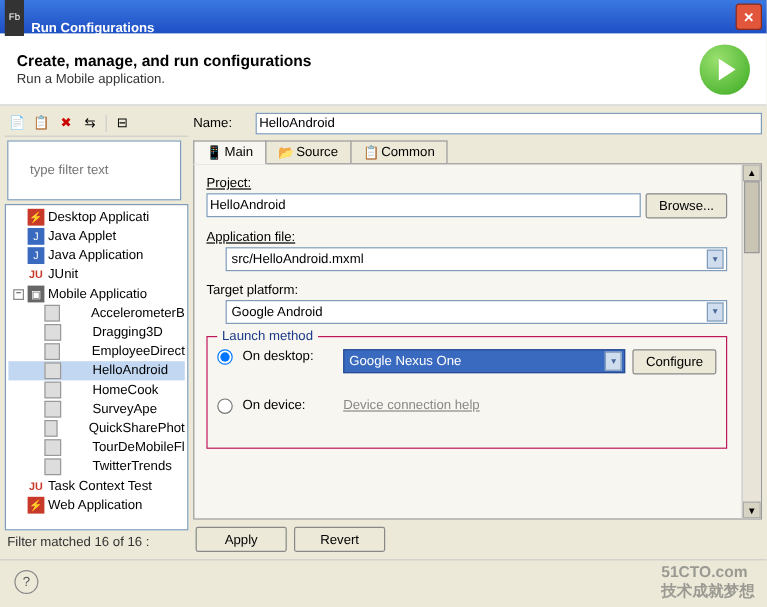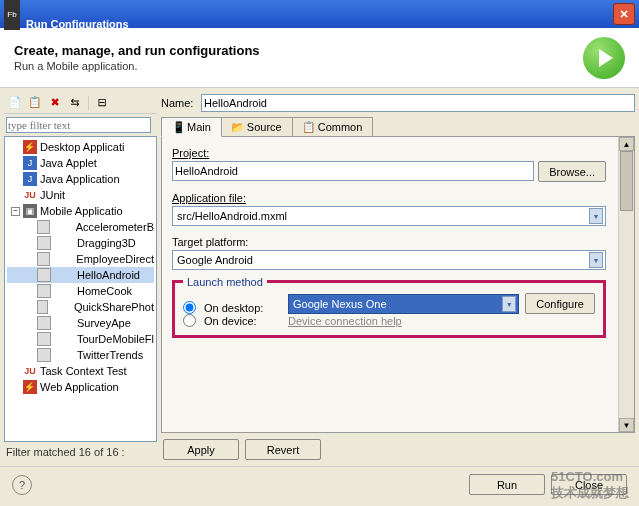--- a/index.html
+++ b/index.html
@@ -16,66 +16,66 @@
 .header-text p { font-size: 11px; color: #333; }
 .run-icon { width: 42px; height: 42px; border-radius: 50%; background: radial-gradient(circle at 35% 30%, #9ae070, #3aaa20); display: flex; align-items: center; justify-content: center; }
 .run-icon::before { content: ''; border-left: 14px solid white; border-top: 9px solid transparent; border-bottom: 9px solid transparent; margin-left: 4px; }
 
 .main { display: flex; height: 378px; padding: 4px; }
 .left-panel { width: 153px; display: flex; flex-direction: column; margin-right: 4px; }
 .toolbar { height: 22px; display: flex; align-items: center; gap: 2px; padding: 2px; border-bottom: 1px solid #ccc; }
 .toolbar .tb { width: 18px; height: 18px; display: flex; align-items: center; justify-content: center; cursor: pointer; }
 .toolbar .sep { width: 1px; height: 14px; background: #ccc; margin: 0 2px; }
 
-.filter-input { margin: 3px 2px; padding: 1px; border: 1px solid #7f9db9; background: white; color: #999; width: 145px; font-family: Liberation Serif, serif; }
+.filter-input { margin: 3px 2px; padding: 18px; border: 1px solid #7f9db9; background: white; color: #999; width: 145px; }
 
 .tree { flex: 1; background: white; border: 1px solid #7f9db9; overflow: hidden; padding: 2px; }
 .tree-item { padding: 1px 0 1px 4px; white-space: nowrap; cursor: pointer; display: flex; align-items: center; gap: 3px; }
 .tree-item.child { padding-left: 30px; gap: 26px; }
 .tree-item.selected { background: #c2d8f2; }
 .tree-item .exp { width: 9px; height: 9px; border: 1px solid #888; display: inline-flex; align-items: center; justify-content: center; font-size: 8px; line-height: 1; }
 .tree-item .spacer { width: 9px; }
 .tree-icon { width: 14px; height: 14px; display: inline-flex; align-items: center; justify-content: center; font-size: 9px; }
 .ic-red { background: #c73a2a; color: white; }
 .ic-blue { background: #3a6ac0; color: white; }
 .ic-ju { color: #c73a2a; font-weight: bold; background: none; }
 .ic-mob { background: #666; color: white; }
 .ic-doc { background: #ddd; border: 1px solid #999; }
 
 .filter-status { padding: 4px 2px; color: #333; }
 
 .right-panel { flex: 1; display: flex; flex-direction: column; }
-.name-row { display: flex; align-items: center; gap: 4px; padding: 2px 0; }
+.name-row { display: flex; align-items: center; gap: 16px; padding: 2px 0; }
 .name-row label { width: 36px; }
 .name-row input { flex: 1; padding: 2px; border: 1px solid #7f9db9; background: white; }
 
 .tabs { display: flex; margin-top: 3px; }
 .tab { padding: 3px 10px; border: 1px solid #999; background: #ece9d8; cursor: pointer; display: flex; align-items: center; gap: 3px; margin-right: -1px; position: relative; }
 .tab.active { background: #f8f6f0; border-bottom-color: #f8f6f0; z-index: 1; }
 .tab-icon { width: 12px; height: 12px; }
 
 .tab-content { border: 1px solid #999; background: #f8f6f0; padding: 10px 10px 10px 10px; flex: 1; overflow: hidden; margin-top: -1px; position: relative; }
 .tab-content .scroll { position: absolute; right: 0; top: 0; bottom: 0; width: 16px; background: #e8e4d8; border-left: 1px solid #ccc; }
 .tab-content .scroll .thumb { position: absolute; top: 14px; left: 1px; right: 1px; height: 60px; background: #c9c4b4; border: 1px solid #999; }
 .tab-content .scroll .arr { position: absolute; left: 0; right: 0; height: 14px; background: #d8d4c4; border: 1px solid #aaa; font-size: 8px; display: flex; align-items: center; justify-content: center; }
 .tab-content .scroll .arr.up { top: 0; }
 .tab-content .scroll .arr.dn { bottom: 0; }
 
 .form { padding-right: 18px; }
 .field-label { display: block; margin-bottom: 2px; text-decoration: underline; }
 .field-label.nl { text-decoration: none; }
 .field-row { display: flex; gap: 4px; margin-bottom: 10px; }
 .field-row input, .field-row select, .combo { flex: 1; padding: 2px; border: 1px solid #7f9db9; background: white; height: 20px; }
-.combo { display: flex; align-items: center; justify-content: space-between; padding: 0 2px 0 4px; }
+.combo { display: flex; align-items: center; justify-content: space-between; padding: 0 2px 0 4px; margin-left: 16px; }
 .combo .arrow { width: 14px; height: 16px; background: #d0ddee; border: 1px solid #7f9db9; display: flex; align-items: center; justify-content: center; font-size: 7px; color: #4a6a9a; }
 .btn { padding: 2px 10px; border: 1px solid #888; background: #ece9d8; cursor: pointer; border-radius: 2px; height: 21px; }
 
-.fieldset { border: 3px solid #be185d; padding: 10px 8px 8px; position: relative; margin-top: 6px; }
+.fieldset { border: 1px solid #be185d; padding: 10px 8px 8px; position: relative; margin-top: 6px; }
 .fieldset .legend { position: absolute; top: -7px; left: 8px; background: #f8f6f0; padding: 0 4px; color: #1a3a8a; }
-.radio-row { display: flex; align-items: flex-end; gap: 6px; margin-bottom: 0; }
+.radio-row { display: flex; align-items: flex-start; gap: 6px; margin-bottom: 20px; }
 .radio-row input[type=radio] { margin-right: 2px; }
 .radio-label { width: 78px; }
 .desktop-combo { flex: 1; background: #3a6ac0; color: white; display: flex; align-items: center; padding: 0 2px 0 4px; height: 20px; border: 1px solid #2a4a90; }
 .desktop-combo .arrow { width: 14px; height: 16px; background: #d0ddee; border: 1px solid #7f9db9; margin-left: auto; display: flex; align-items: center; justify-content: center; font-size: 7px; color: #4a6a9a; }
 .link-help { color: #888; text-decoration: underline; cursor: pointer; }
 
 .panel-buttons { display: flex; gap: 6px; padding: 6px 2px 2px; }
 .panel-buttons .btn { width: 76px; }
 
 .footer { display: flex; align-items: center; padding: 6px 12px; border-top: 1px solid #ccc; height: 36px; }
@@ -155,25 +155,25 @@
         <div class="tree-item child selected">
           <span class="tree-icon ic-doc"></span>
           <span>HelloAndroid</span>
         </div>
         <div class="tree-item child">
           <span class="tree-icon ic-doc"></span>
           <span>HomeCook</span>
         </div>
         <div class="tree-item child">
           <span class="tree-icon ic-doc"></span>
+          <span>SurveyApe</span>
+        </div>
+        <div class="tree-item child">
+          <span class="tree-icon ic-doc"></span>
           <span>QuickSharePhot</span>
-        </div>
-        <div class="tree-item child">
-          <span class="tree-icon ic-doc"></span>
-          <span>SurveyApe</span>
         </div>
         <div class="tree-item child">
           <span class="tree-icon ic-doc"></span>
           <span>TourDeMobileFl</span>
         </div>
         <div class="tree-item child">
           <span class="tree-icon ic-doc"></span>
           <span>TwitterTrends</span>
         </div>
         <div class="tree-item">
@@ -256,22 +256,18 @@
     </div>
     <div class="panel-buttons">
       <button class="btn">Apply</button>
       <button class="btn">Revert</button>
     </div>
   </div>
 </div>
 
 <div class="footer">
   <div class="help-icon">?</div>
-  <div class="footer-buttons">
-    <button class="btn">Run</button>
-    <button class="btn">Close</button>
-  </div>
 </div>
 
 <div class="watermark">
   <span>51CTO.com</span>
   <span>技术成就梦想</span>
 </div>
 
 </body></html>

